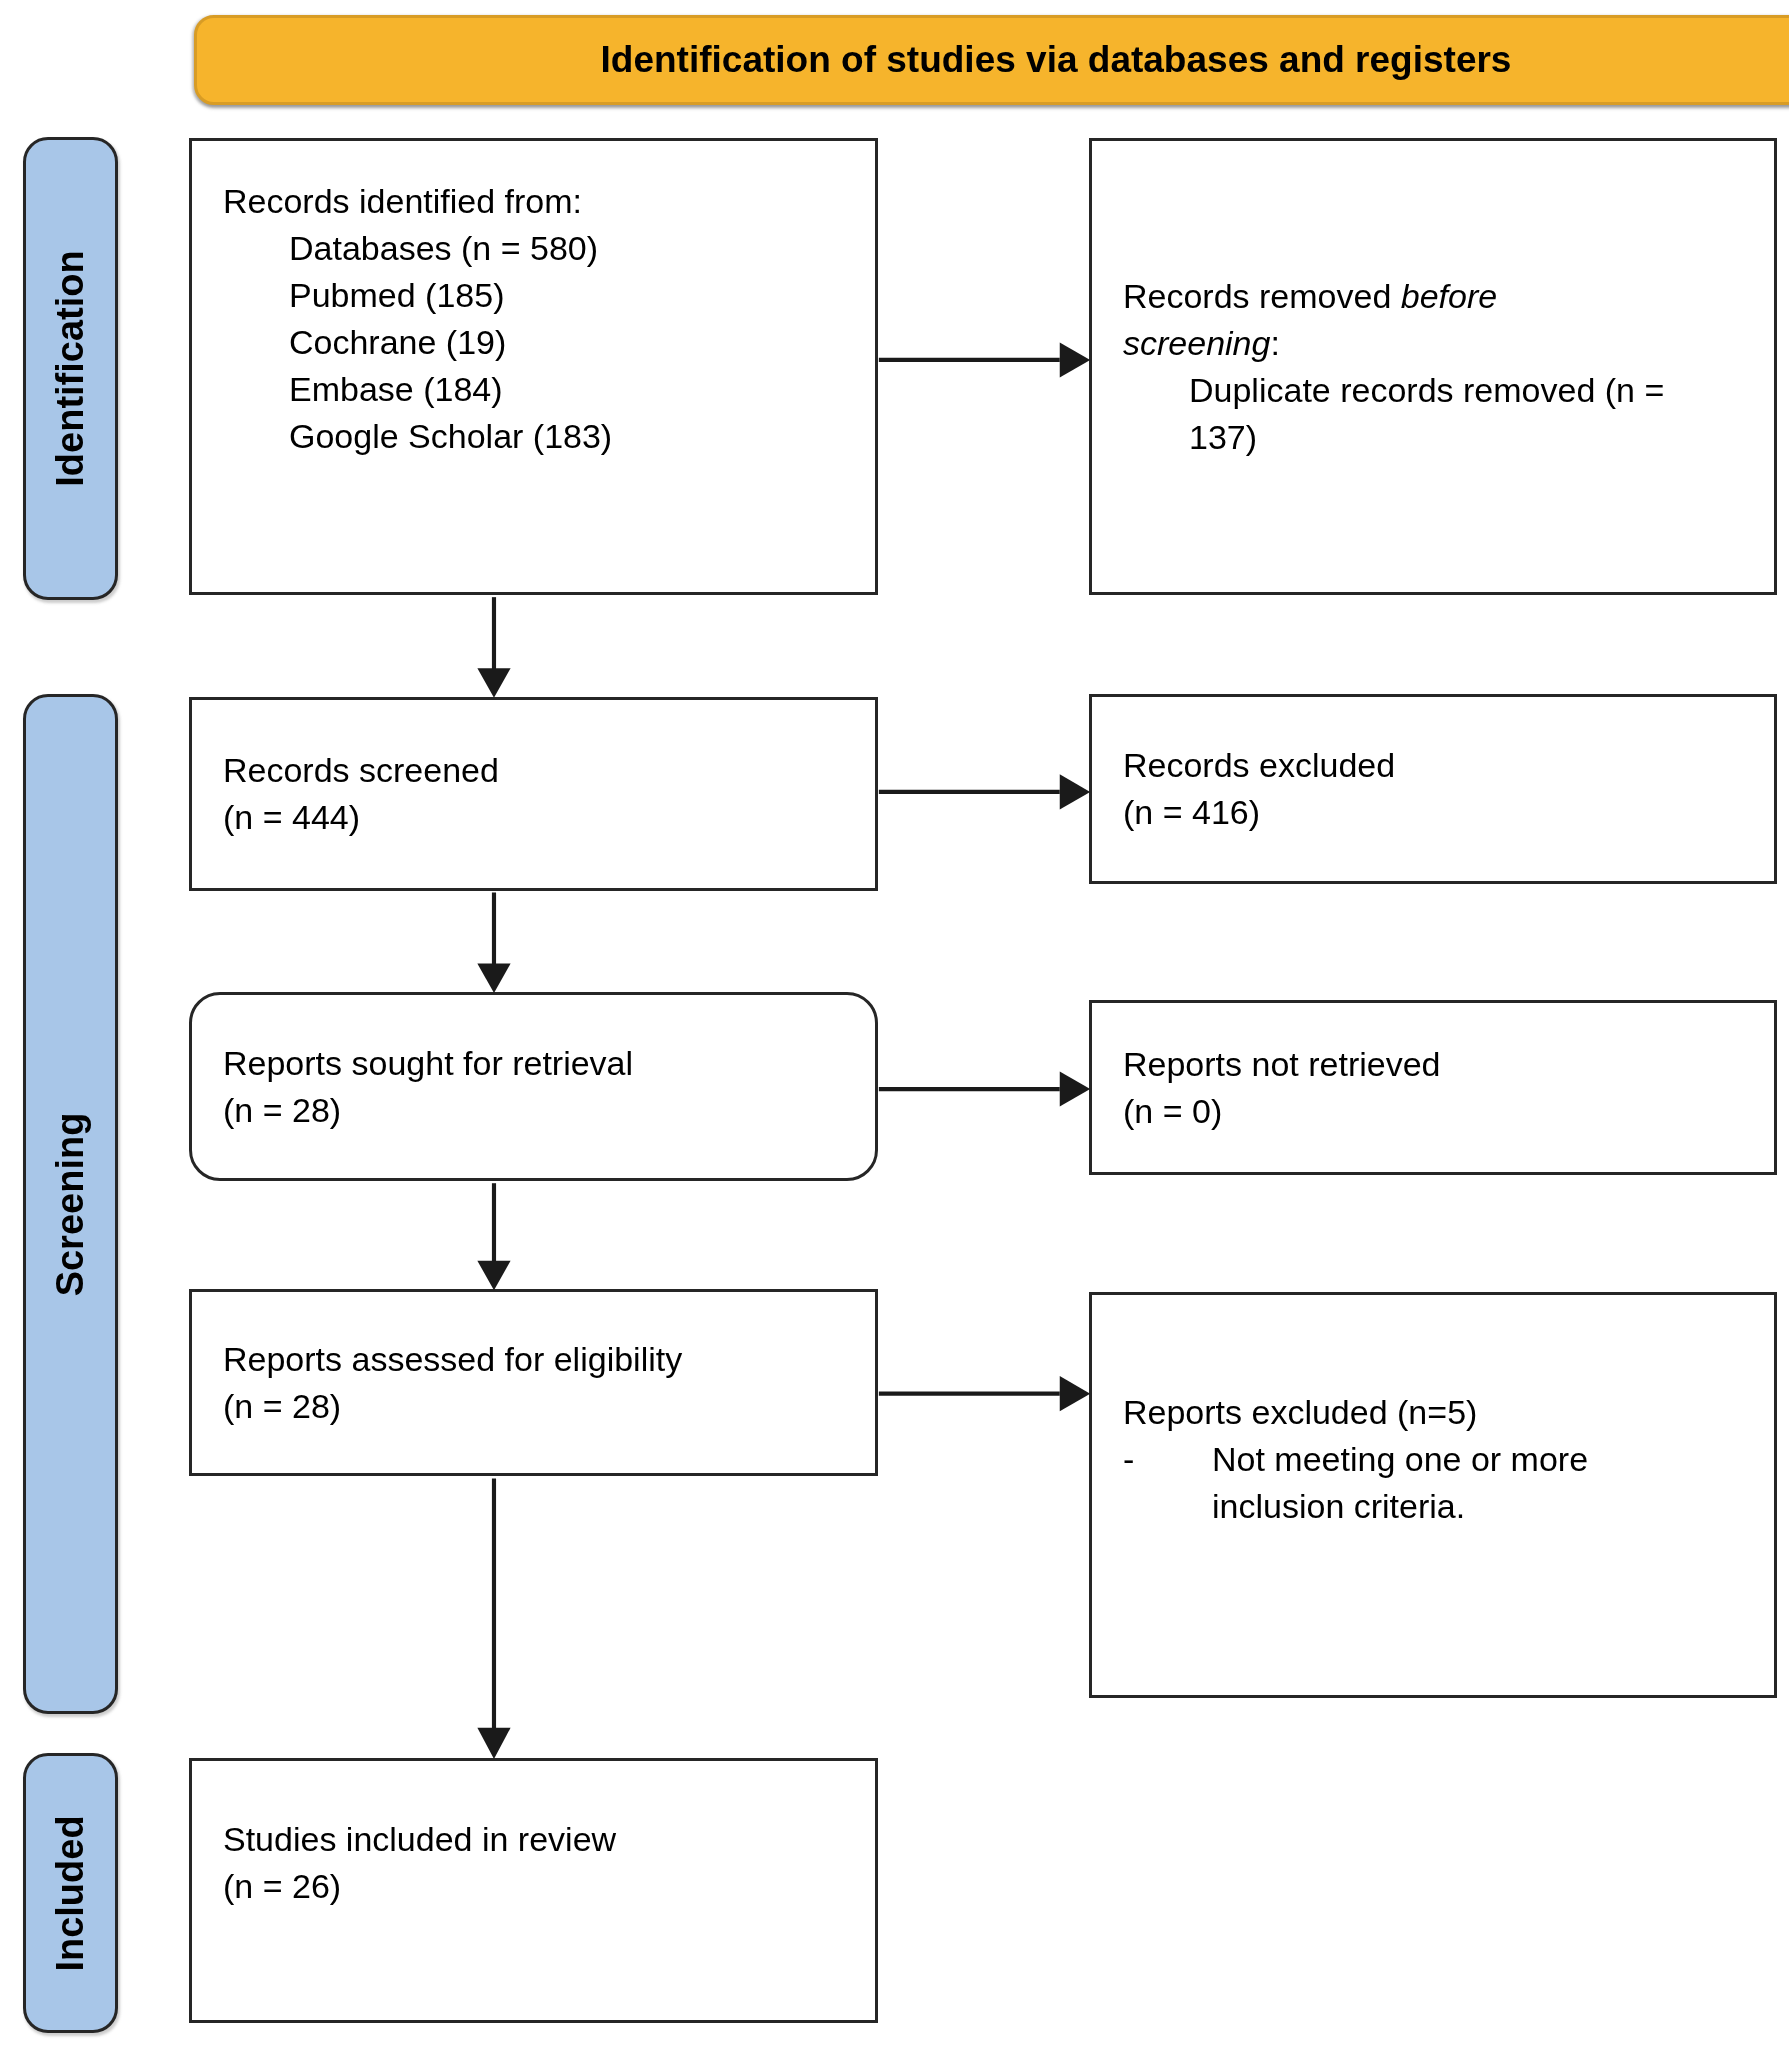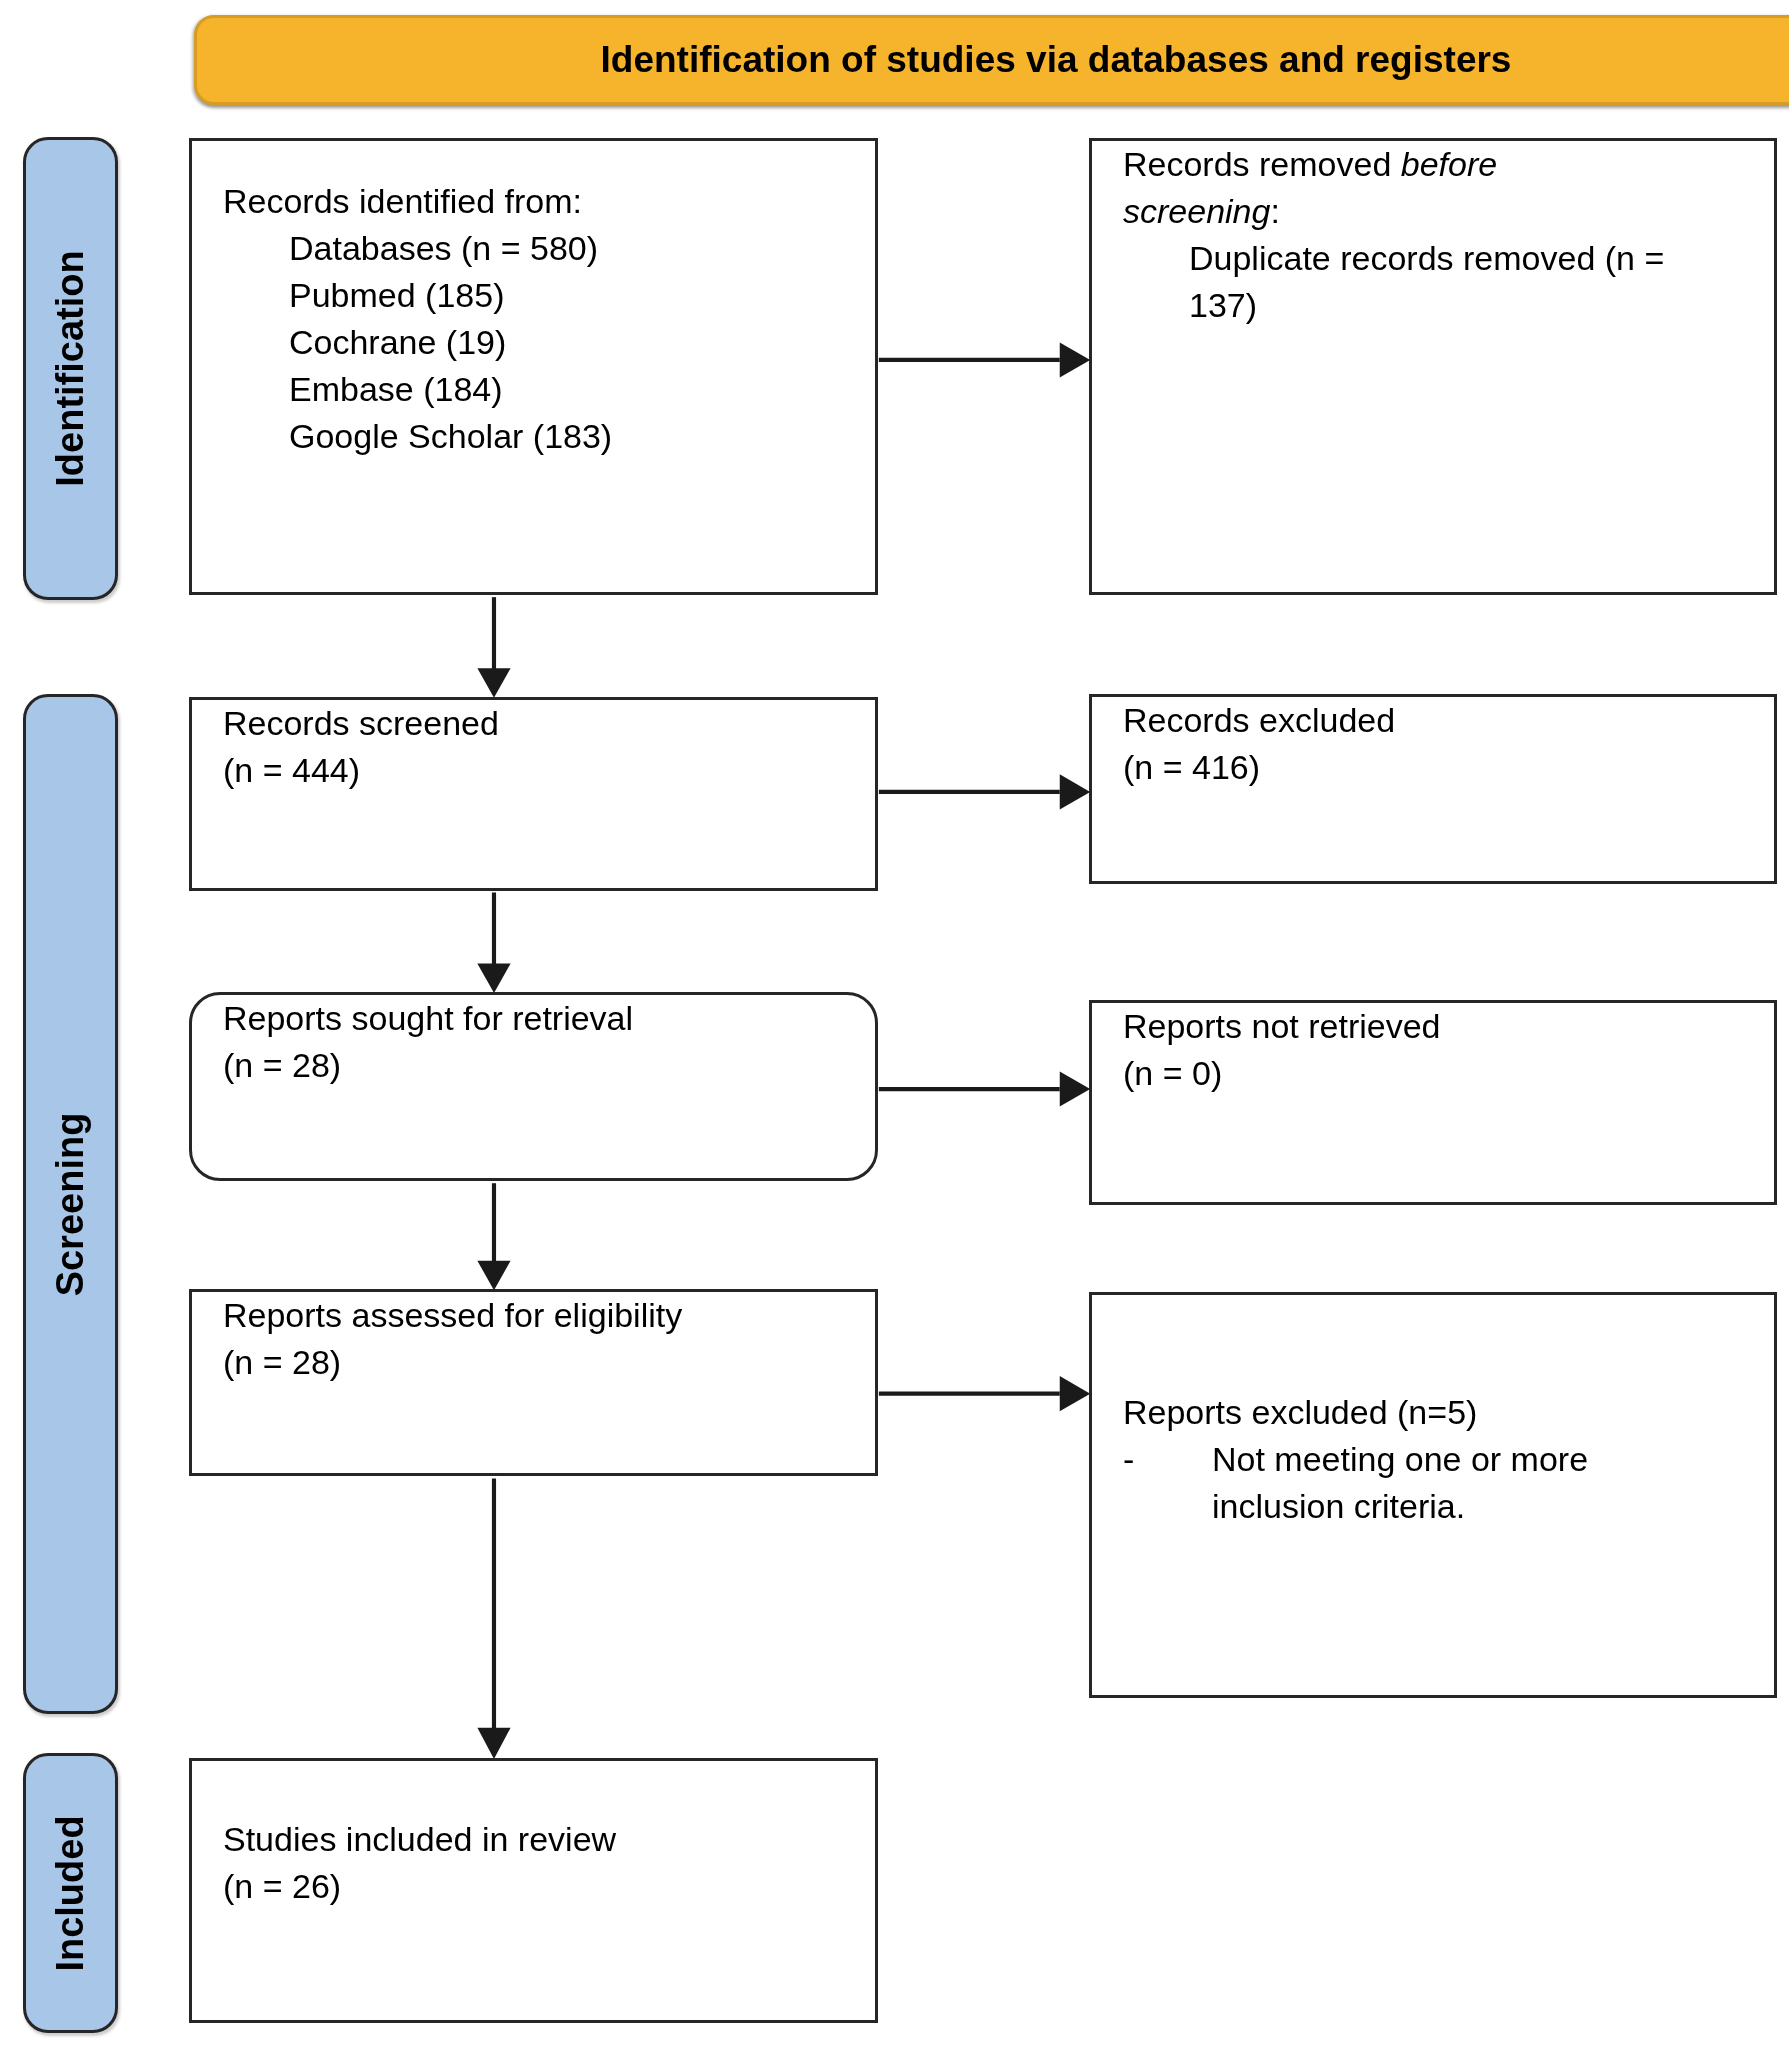--- a/index.html
+++ b/index.html
@@ -41,30 +41,30 @@
   #bar-identification{top:137px;height:463px;}
   #bar-screening{top:694px;height:1020px;}
   #bar-included{top:1753px;height:280px;}
 
   
   .fbox{
     position:absolute;background:#fff;
     border:3.7px solid var(--stroke,#2a2a2a);
     font-size:34px;line-height:47px;
   }
-  .flexcenter{display:flex;flex-direction:column;justify-content:flex-start;}
+  .flexcenter{display:flex;flex-direction:column;justify-content:center;}
   .indent{padding-left:66px;}
   .italic{font-style:italic;}
 
   #box-l1{left:189px;top:138px;width:689px;height:457px;padding:37px 18.5px 0 31px;}
   #box-r1{left:1089px;top:138px;width:688px;height:457px;padding:0 18.5px 0 31px;}
   #box-l2{left:189px;top:697px;width:689px;height:194px;padding:0 18.5px 0 31px;}
   #box-r2{left:1089px;top:694px;width:688px;height:190px;padding:0 18.5px 0 31px;}
   #box-l3{left:189px;top:992px;width:689px;height:189px;padding:0 18.5px 0 31px;border-radius:31px;}
-  #box-r3{left:1089px;top:1000px;width:688px;height:205px;padding:0 18.5px 0 31px;}
+  #box-r3{left:1089px;top:1000px;width:688px;height:175px;padding:0 18.5px 0 31px;}
   #box-l4{left:189px;top:1289px;width:689px;height:187px;padding:0 18.5px 0 31px;}
   #box-r4{left:1089px;top:1292px;width:688px;height:406px;padding:94px 18.5px 0 31px;}
   #box-l5{left:189px;top:1758px;width:689px;height:265px;padding:55px 18.5px 0 31px;}
 
   .wrap-560{max-width:521px;}
   .wrap-520{max-width:485px;}
 
   .bullet-row{display:flex;align-items:flex-start;}
   .bullet-dash{width:89px;flex:0 0 89px;}
   .bullet-text{max-width:485px;}

